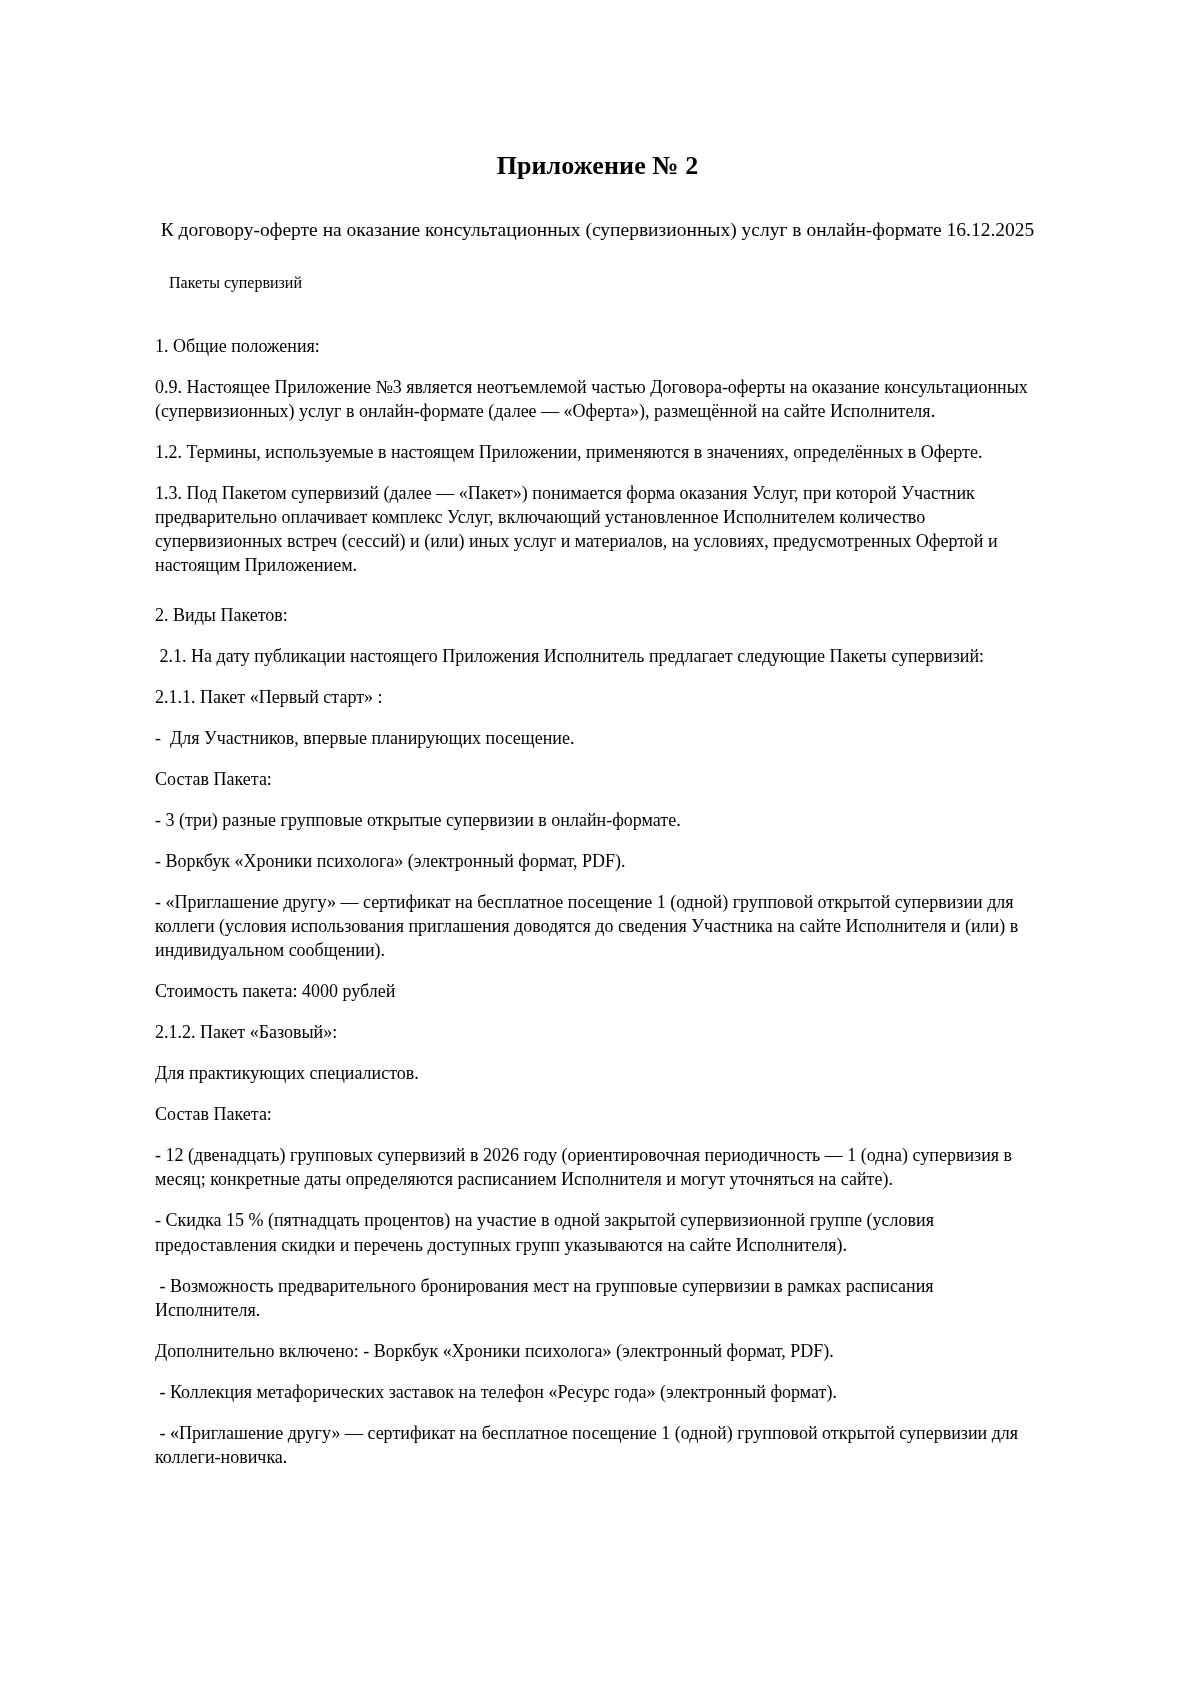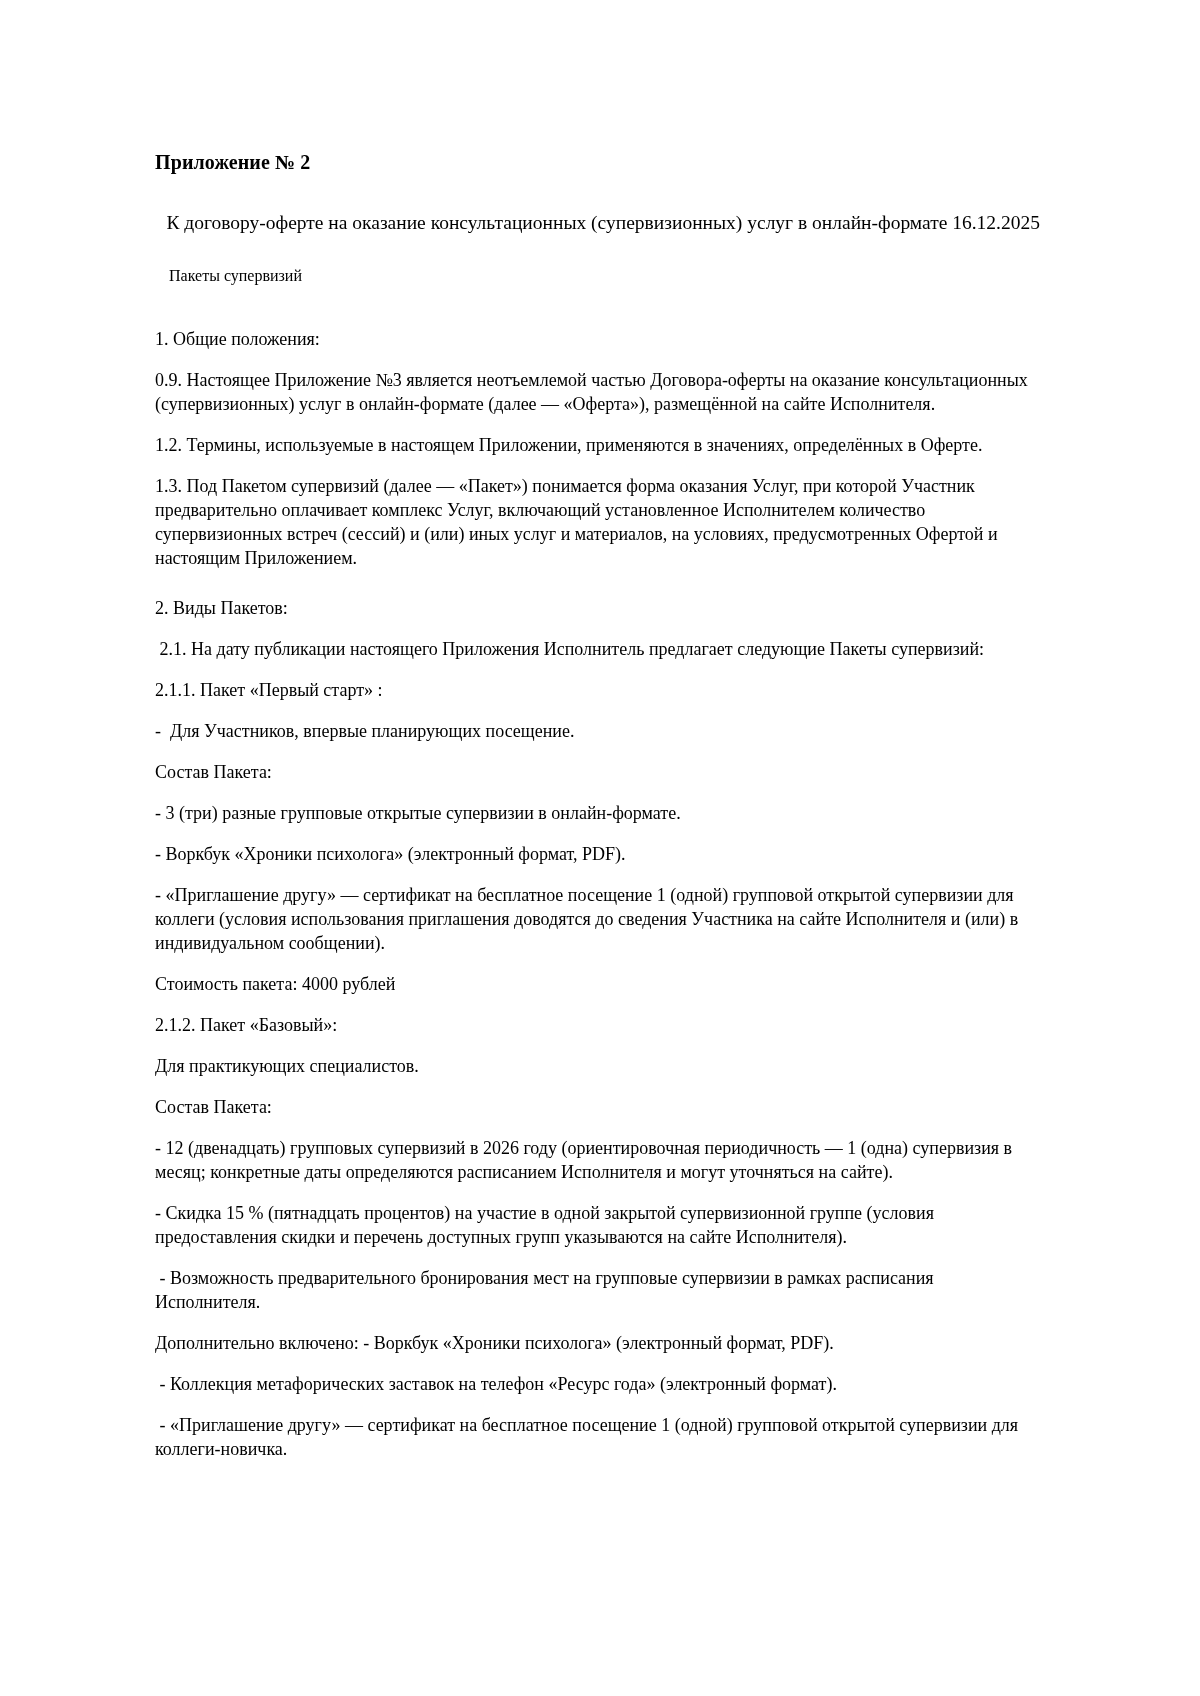--- a/index.html
+++ b/index.html
@@ -17,32 +17,32 @@
   }
   .page {
     position: relative;
     width: 1200px;
     height: 1696px;
     box-sizing: border-box;
     padding: 150px 160px 0 155px;
     background: #ffffff;
   }
   .doc-title {
-    text-align: left;
+    text-align: center;
     font-weight: bold;
-    font-size: 20px;
+    font-size: 26px;
     line-height: 1.2;
     margin: 0 0 36px 0;
     letter-spacing: 0.1px;
   }
   .intro {
     font-size: 19.5px;
     line-height: 1.34;
     margin: 0 0 30px 0;
-    text-align: right;
+    text-align: center;
   }
   .section-heading {
     font-weight: normal;
     font-size: 16px;
     line-height: 1.3;
     margin: 0 0 40px 8px;
     padding-left: 6px;
   }
   p.para {
     font-size: 18px;

